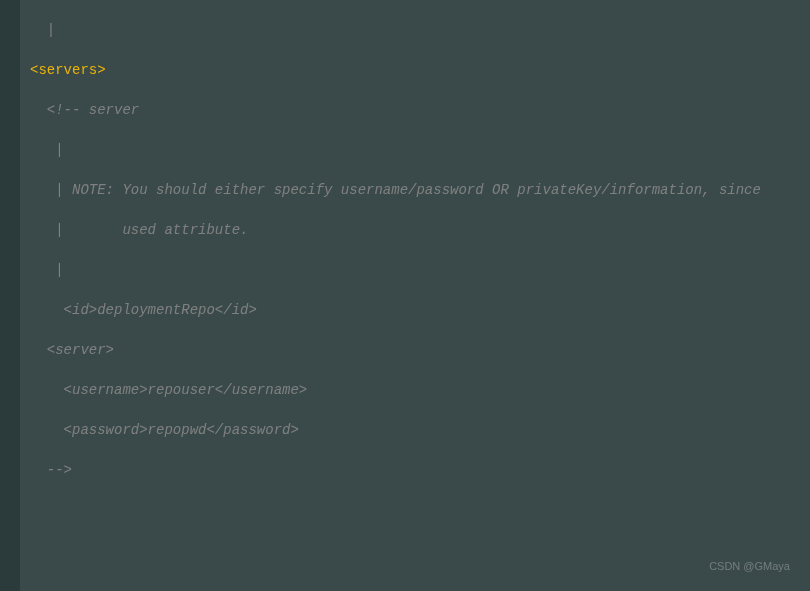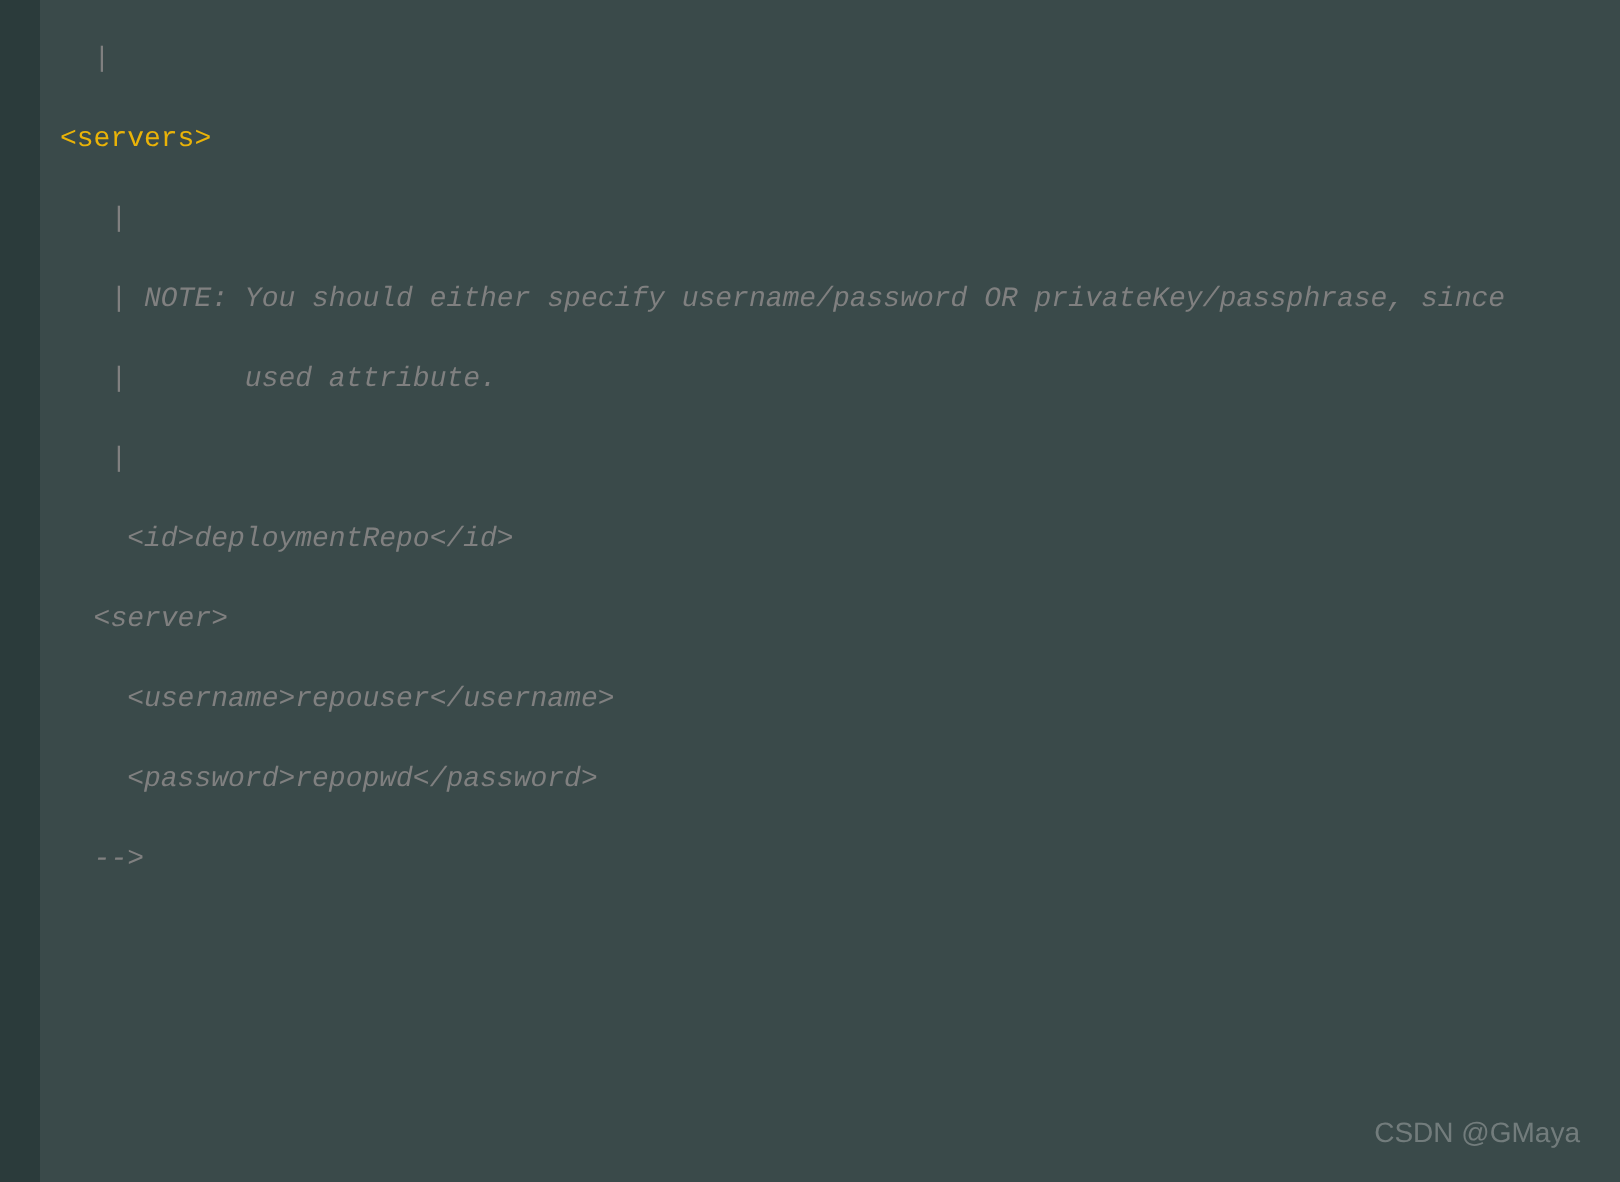--- a/index.html
+++ b/index.html
@@ -43,35 +43,36 @@
     }
     .comment {
       color: #808080;
       font-style: italic;
     }
     .watermark {
       position: absolute;
       bottom: 15px;
       right: 20px;
       color: rgba(200, 200, 200, 0.4);
-      font-size: 14px;
+      font-size: 11px;
       font-family: sans-serif;
       pointer-events: none;
     }
   </style>
 </head>
 <body>
 
 <div class="editor">
   <div class="gutter"></div>
   <div class="code-area">
 <div class="line"><span class="comment">  |</span></div>
 <div class="line"><span class="tag">&lt;servers&gt;</span></div>
+<div class="line"><span>  </span><span class="comment">&lt;!-- server</span></div>
 <div class="line"><span class="comment">   |</span></div>
-<div class="line"><span class="comment">   | NOTE: You should either specify username/password OR privateKey/passphrase, since</span></div>
+<div class="line"><span class="comment">   | NOTE: You should either specify username/password OR privateKey/information, since</span></div>
 <div class="line"><span class="comment">   |       used attribute.</span></div>
 <div class="line"><span class="comment">   |</span></div>
 <div class="line"><span class="comment">    &lt;id&gt;deploymentRepo&lt;/id&gt;</span></div>
 <div class="line"><span class="comment">  &lt;server&gt;</span></div>
 <div class="line"><span class="comment">    &lt;username&gt;repouser&lt;/username&gt;</span></div>
 <div class="line"><span class="comment">    &lt;password&gt;repopwd&lt;/password&gt;</span></div>
 <div class="line"><span class="comment">  --&gt;</span></div>
 
 
 

